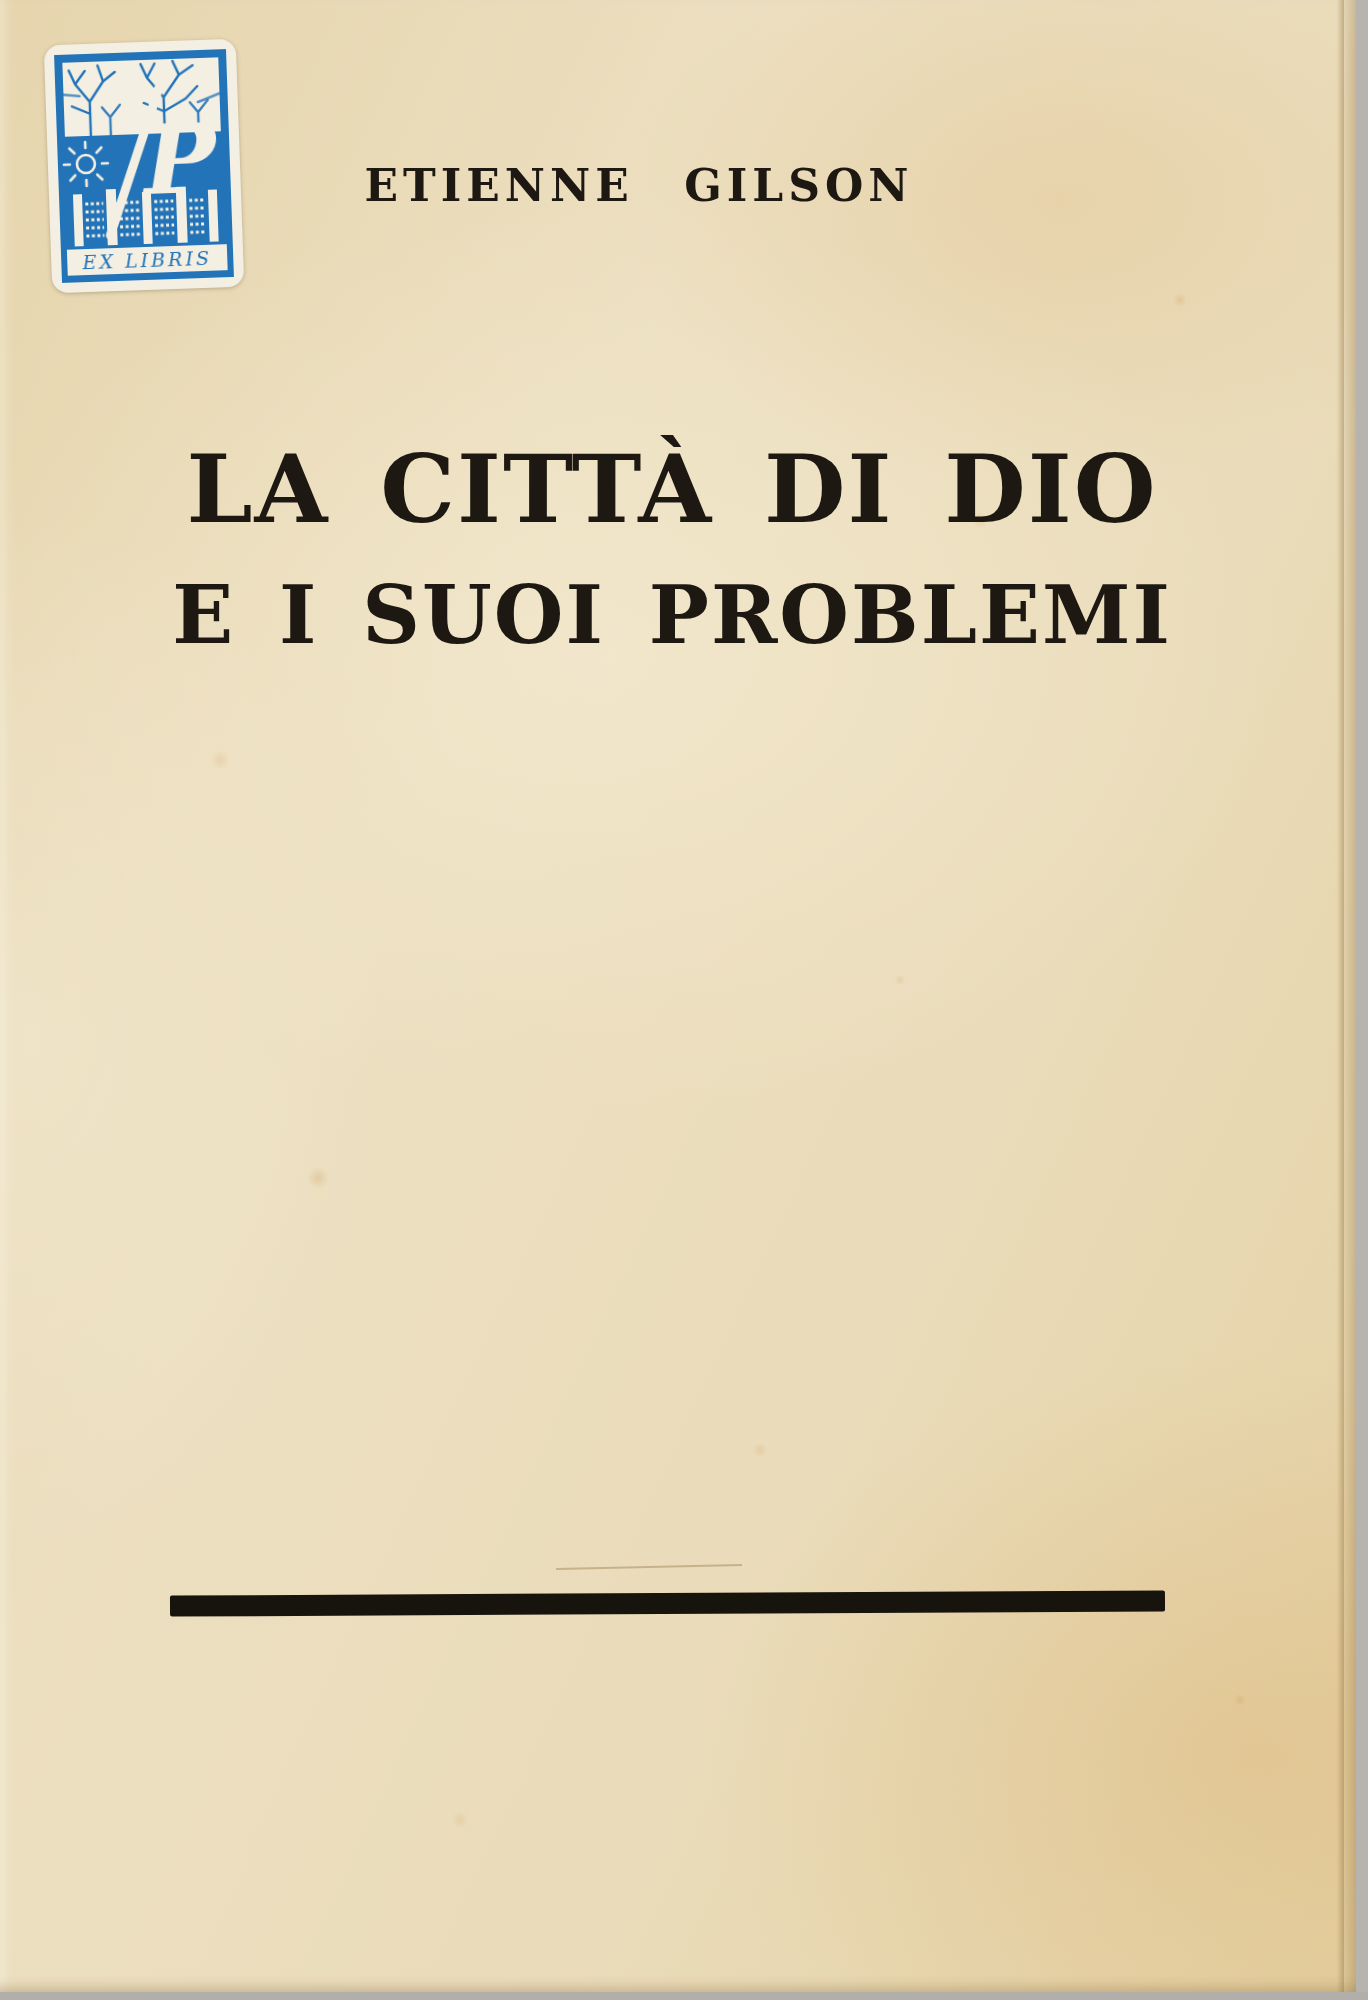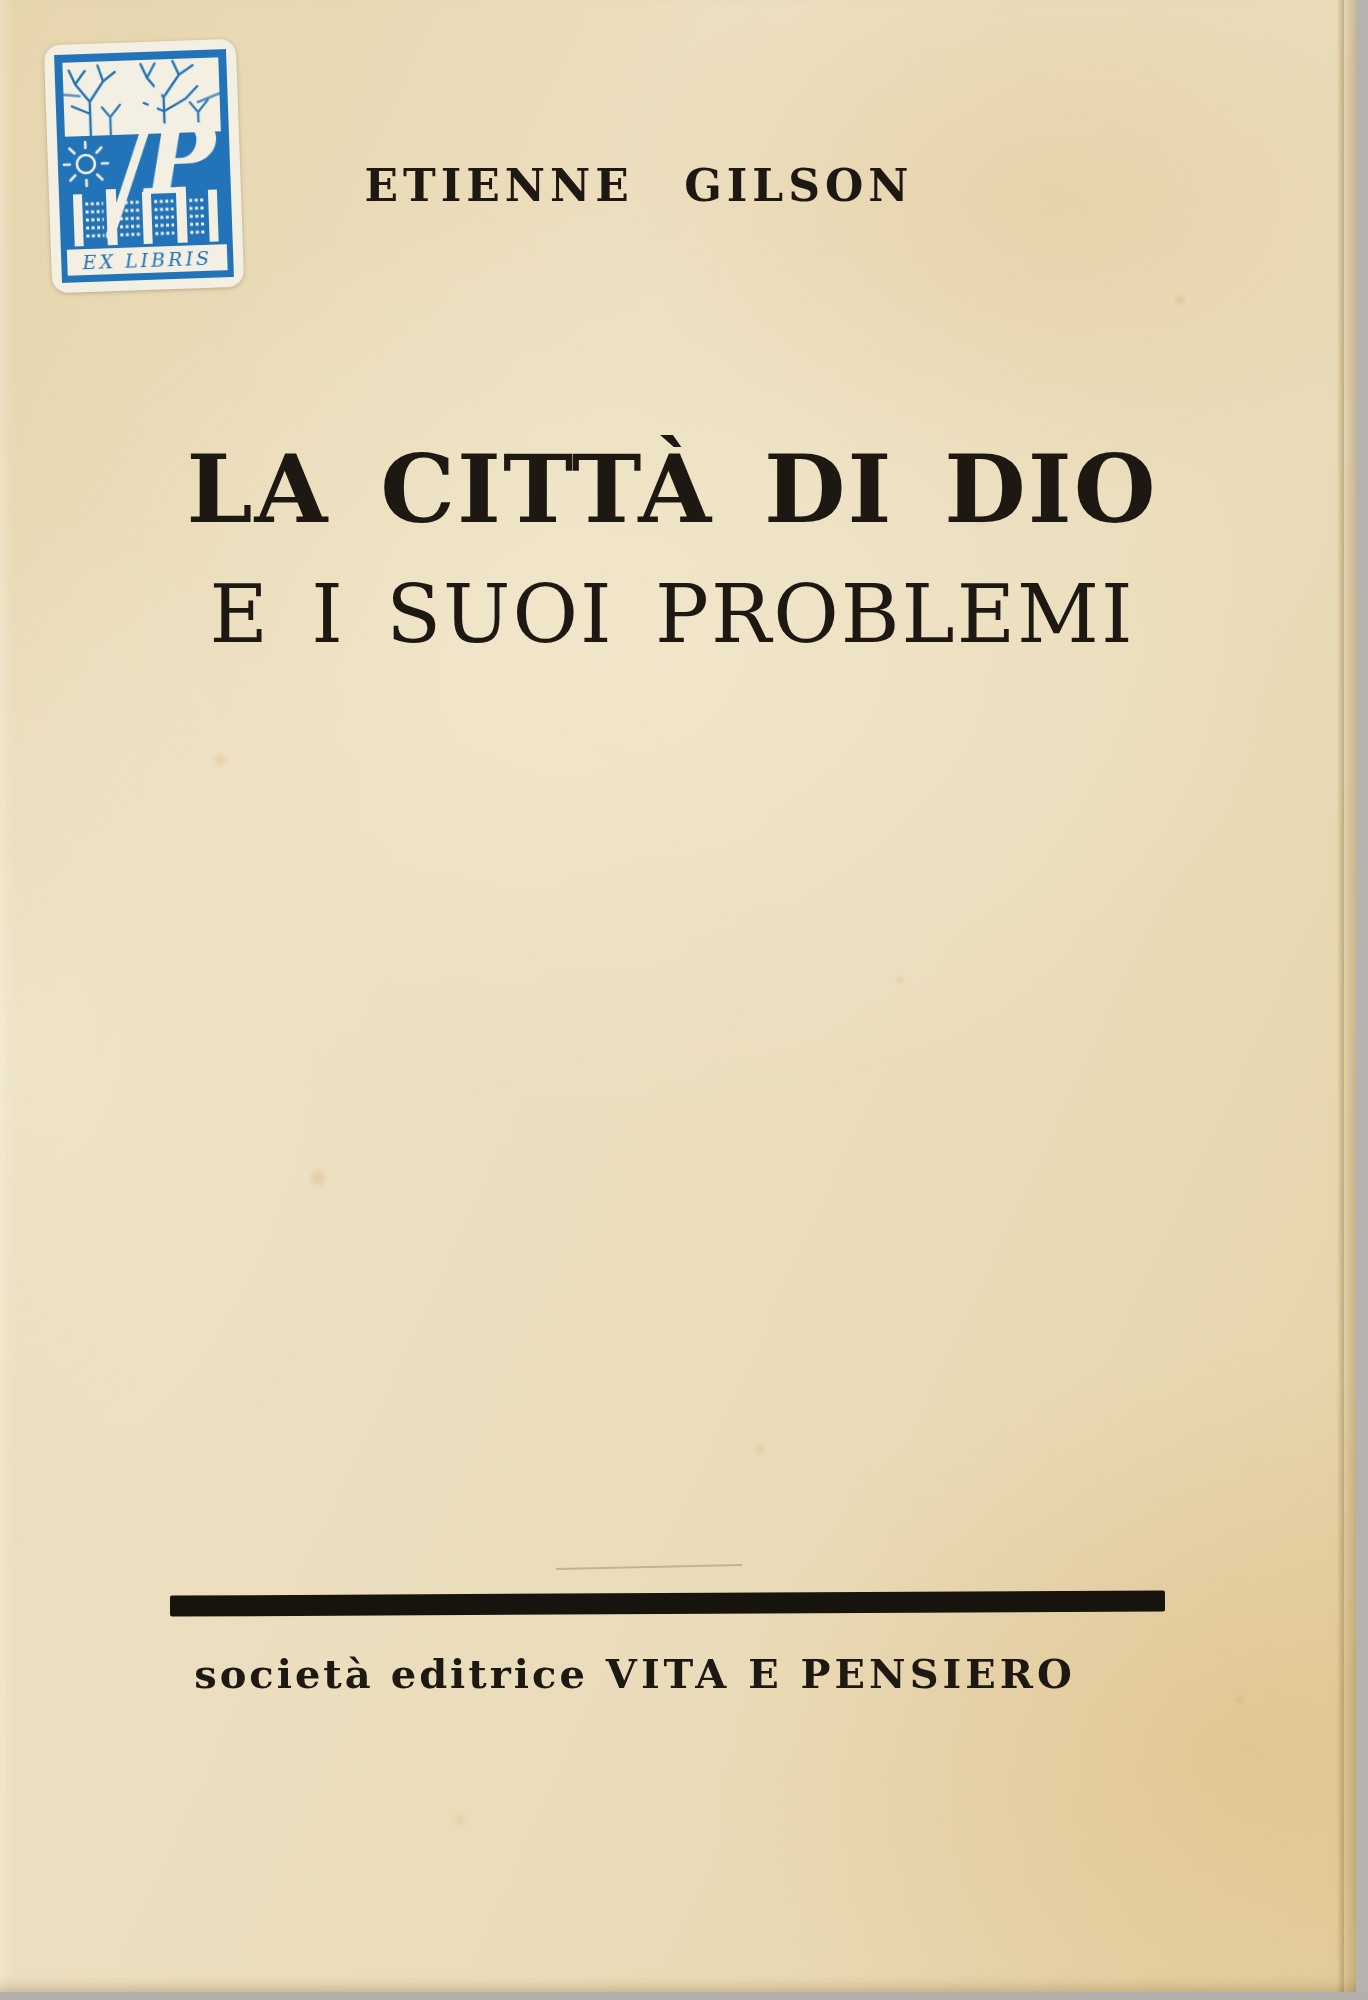--- a/index.html
+++ b/index.html
@@ -32,21 +32,21 @@
   .scan-edge-bottom{position:absolute;left:0;bottom:0;width:100%;height:8px;background:#b2aea9;}
   .cover-edge-line{position:absolute;right:12px;top:0;width:7px;height:1992px;
     background:linear-gradient(to left, rgba(140,110,60,.38), rgba(140,110,60,0));}
 
   
   .print{position:absolute;color:#1d1812;text-align:center;white-space:nowrap;}
   .author{left:16px;right:94px;top:160px;font-size:44px;font-weight:bold;
           letter-spacing:5px;word-spacing:30px;}
   .title1{left:10px;right:22px;top:434px;font-size:94px;font-weight:bold;
           letter-spacing:2px;word-spacing:16px;}
-  .title2{left:0;right:12px;top:568px;font-size:80px;font-weight:normal;
+  .title2{left:0;right:12px;top:568px;font-size:80px;font-weight:bold;
           letter-spacing:2px;word-spacing:14px;}
   .rule{position:absolute;left:170px;top:1593px;width:995px;height:21px;
         background:#17130d;border-radius:2px;transform:rotate(-0.3deg);}
   .scratch{position:absolute;left:556px;top:1566px;width:186px;height:2px;
         background:rgba(165,143,100,.55);transform:rotate(-1.2deg);}
   .publisher{left:0;right:86px;top:1650px;font-size:40px;font-weight:bold;}
   .pub-prefix{letter-spacing:3px;margin-right:18px;}
   .pub-name{letter-spacing:4px;}
 
   
@@ -63,23 +63,20 @@
 
     <div class="print author">ETIENNE GILSON</div>
 
     <div class="print title1">LA CITTÀ DI DIO</div>
     <div class="print title2">E I SUOI PROBLEMI</div>
 
     <div class="scratch"></div>
 
     <div class="rule"></div>
 
-    <div class="print publisher">
-      <span class="pub-prefix">società editrice</span><span class="pub-name">VITA E PENSIERO</span>
-    </div>
 
     <div class="bookplate">
       <svg viewBox="0 0 192 248">
 
         <rect x="0" y="0" width="192" height="248" rx="16" fill="#f3efe3"></rect>
 
         <rect x="10" y="10" width="172" height="228" fill="#2273b8"></rect>
 
         <rect x="18" y="18" width="156" height="74" fill="#f3efe3"></rect>
 

